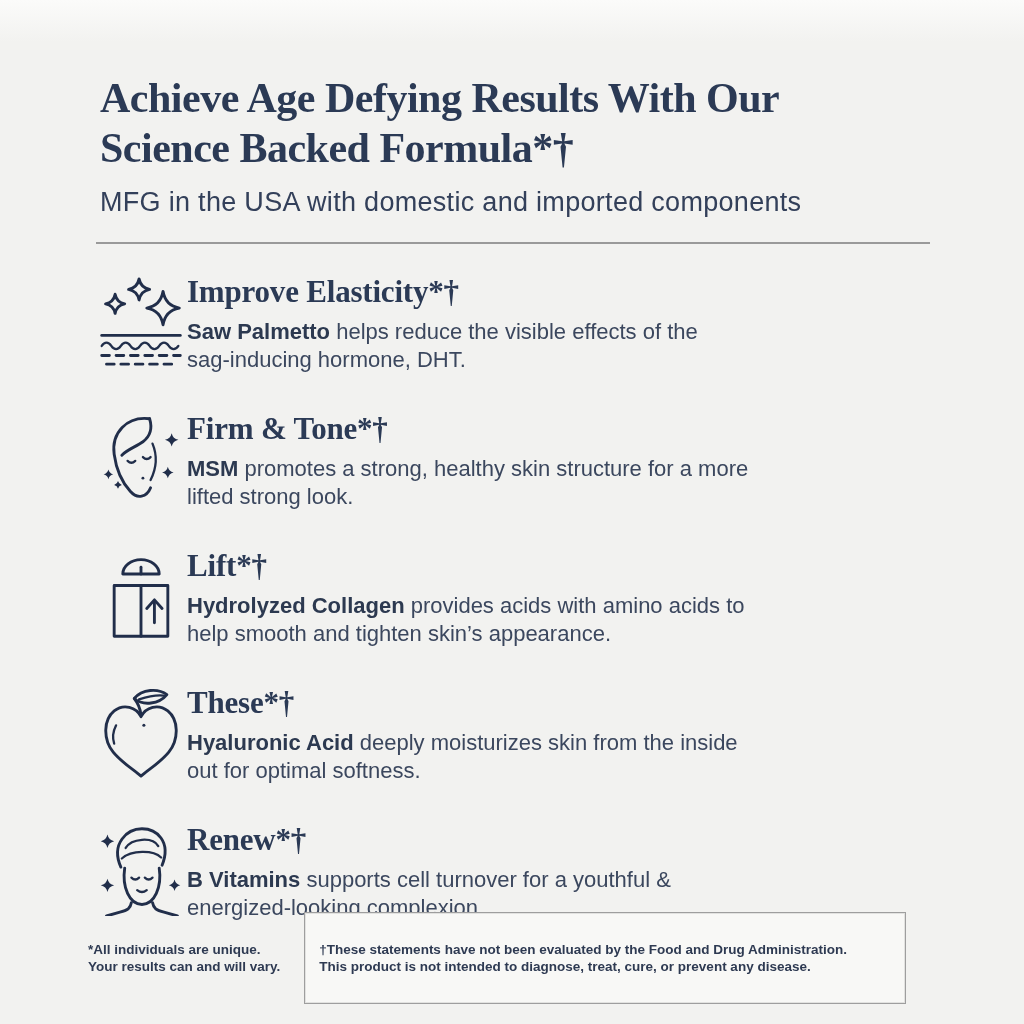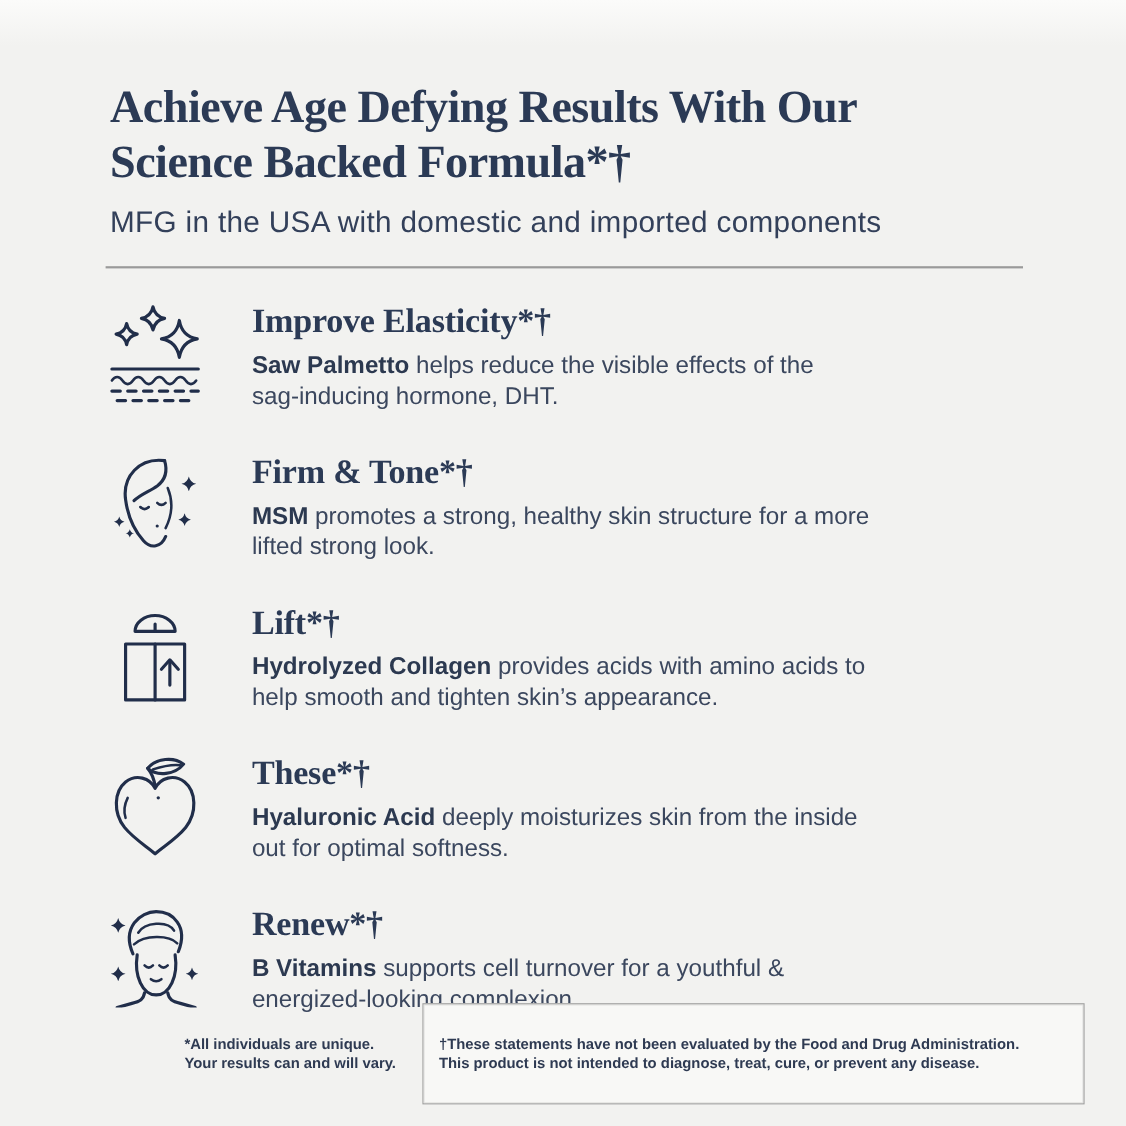--- a/index.html
+++ b/index.html
@@ -17,39 +17,39 @@
   }
   .subtitle{
     font-size:27px;color:#33405a;letter-spacing:0.3px;margin:14px 0 0 0;
   }
   .divider{
     margin:24px 94px 0 96px;border:none;height:0;
     border-top:2px solid #9a9a9a;
   }
   
   .features{margin:30px 60px 0 95px;}
-  .feature{display:flex;align-items:flex-start;gap:42px;margin-bottom:37px;}
+  .feature{display:flex;align-items:flex-start;margin-bottom:37px;}
   .feature:last-child{margin-bottom:0;}
   .icon-box{flex:0 0 92px;height:92px;margin-top:2px;}
   .icon-box svg{width:92px;height:92px;display:block;}
   .ic{stroke:#212e4a;stroke-width:3;fill:none;stroke-linecap:round;stroke-linejoin:round;}
   .ic-thin{stroke:#212e4a;stroke-width:2.4;fill:none;stroke-linecap:round;stroke-linejoin:round;}
   .ic-fill{fill:#212e4a;stroke:none;}
   .feature-heading{
     font-family:"Liberation Serif","DejaVu Serif",serif;
     font-weight:700;font-size:31px;line-height:36px;color:#2b3a55;
     margin:0 0 8px 0;letter-spacing:-0.2px;
   }
   .feature-desc{font-size:22px;line-height:28px;color:#3b475e;margin:0;max-width:660px;}
   .feature-desc strong{color:#2c3950;}
   .line2{display:block;}
   
   .footer{
     position:absolute;left:88px;right:38px;bottom:20px;
-    display:flex;justify-content:flex-end;align-items:center;gap:24px;
+    display:flex;justify-content:flex-start;align-items:center;gap:24px;
   }
   .note{font-size:13.5px;font-weight:700;line-height:17px;color:#2e3a52;}
   .disclaimer{
     width:572px;font-size:13.5px;font-weight:700;line-height:17px;color:#2e3a52;
     background:#f8f8f6;border:1px solid #9e9e9e;box-shadow:inset 0 0 0 1px #e2e2e0;
     padding:28px 14px;
   }
 </style>
 </head>
 <body>

